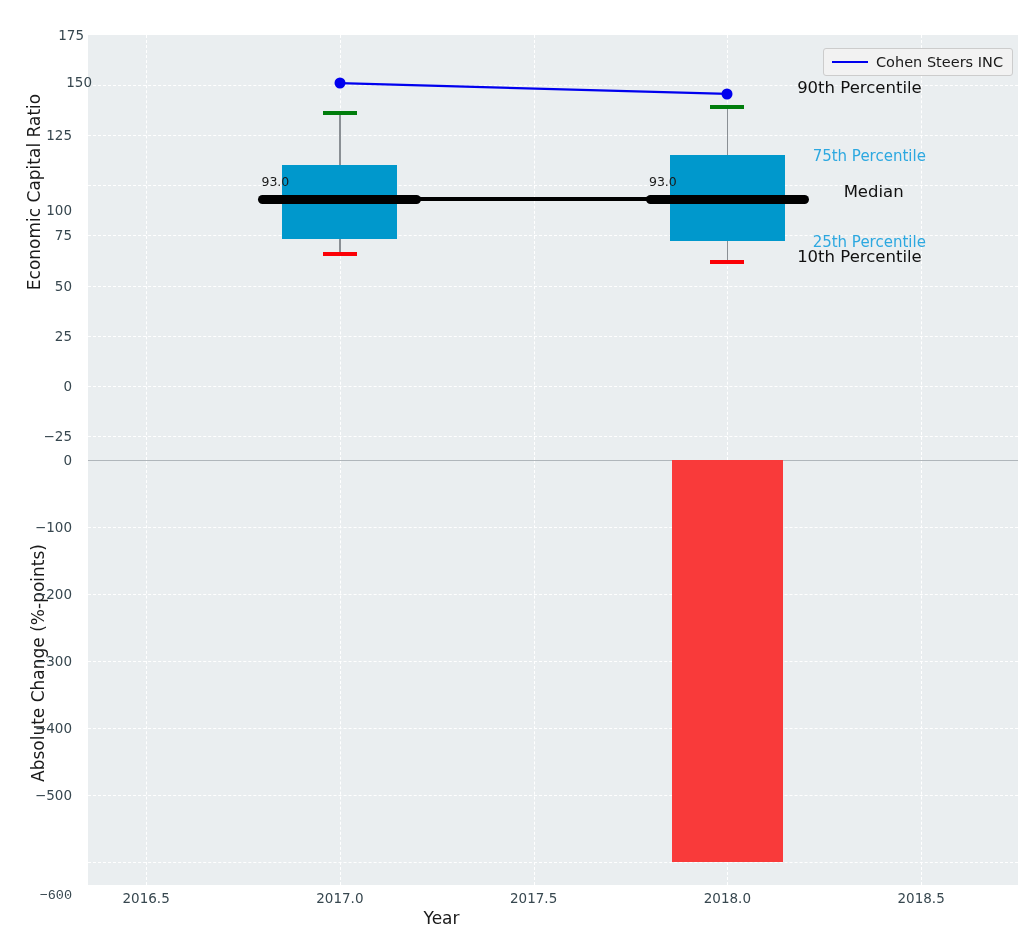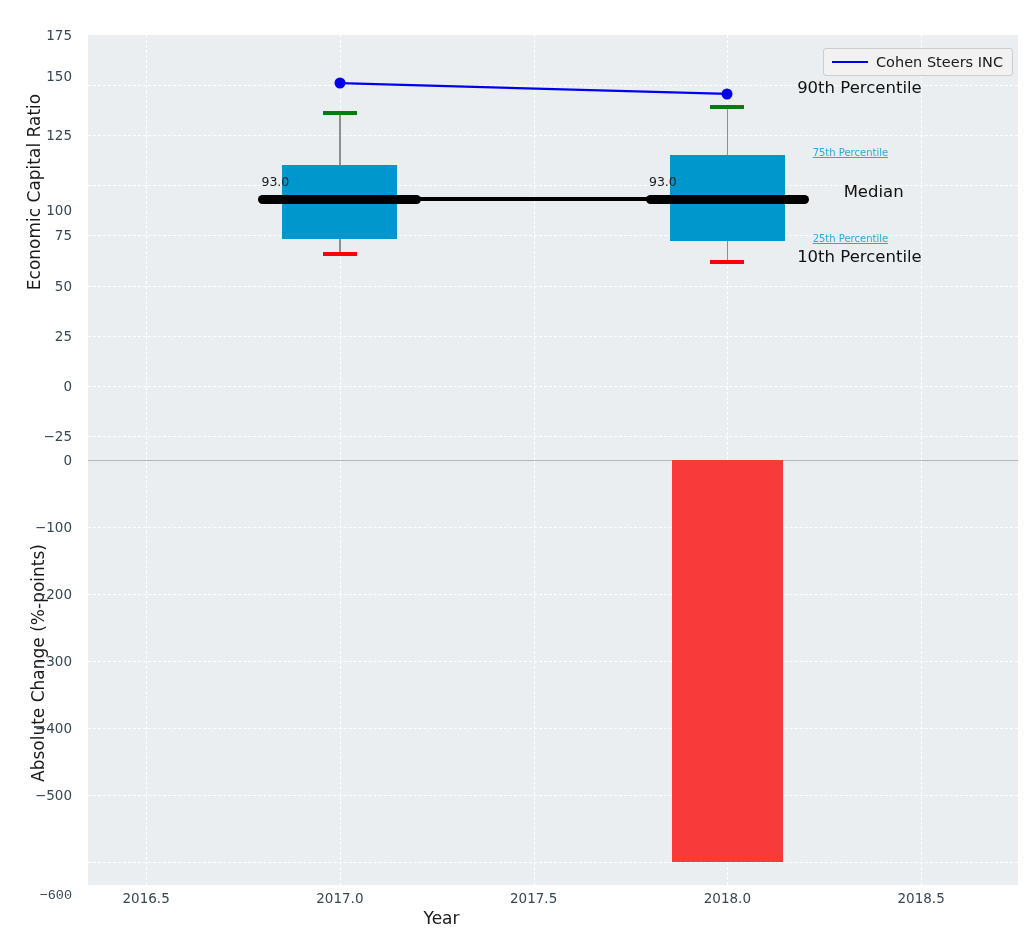--- a/index.html
+++ b/index.html
@@ -183,23 +183,22 @@
   
   .annot {
     position: absolute;
     white-space: nowrap;
   }
   .annot-dark {
     font-size: 16.5px;
     color: #111111;
   }
   .annot-blue {
-    font-size: 10px;
+    font-size: 15px;
     color: #2ca8e0;
-    text-decoration: underline;
   }
 
   
   #legend {
     position: absolute;
     left: 823px;
     top: 48px;
     height: 28px;
     display: flex;
     align-items: center;
@@ -263,22 +262,22 @@
 
   <div class="ylabel" id="ylabel-top">Economic Capital Ratio</div>
   <div class="ylabel" id="ylabel-bottom">Absolute Change (%-points)</div>
   <div id="xlabel">Year</div>
 
   <div id="legend">
     <span id="legend-swatch"></span>
     <span id="legend-label">Cohen Steers INC</span>
   </div>
 
-<div class="ytick" style="top: 35px; left: 0px;">175</div>
-    <div class="ytick" style="top: 76px; left: 0px;">150</div>
+<div class="ytick" style="top: 35px; left: 12px;">175</div>
+    <div class="ytick" style="top: 82px; left: 0px; padding-left: 20px;">150</div>
     <div class="ytick" style="top: 135.236px; left: 0px;">125</div>
     <div class="ytick" style="top: 185.354px; left: 0px; margin-top: 25px;">100</div>
     <div class="ytick" style="top: 235.472px; left: 0px;">75</div>
     <div class="ytick" style="top: 285.59px; left: 0px;">50</div>
     <div class="ytick" style="top: 335.708px; left: 0px;">25</div>
     <div class="ytick" style="top: 385.825px; left: 0px;">0</div>
     <div class="ytick" style="top: 435.943px; left: 0px;">−25</div>
     <div class="ytick" style="top: 460px; left: 0px;">0</div>
     <div class="ytick" style="top: 526.929px; left: 0px;">−100</div>
     <div class="ytick" style="top: 593.858px; left: 0px;">−200</div>

